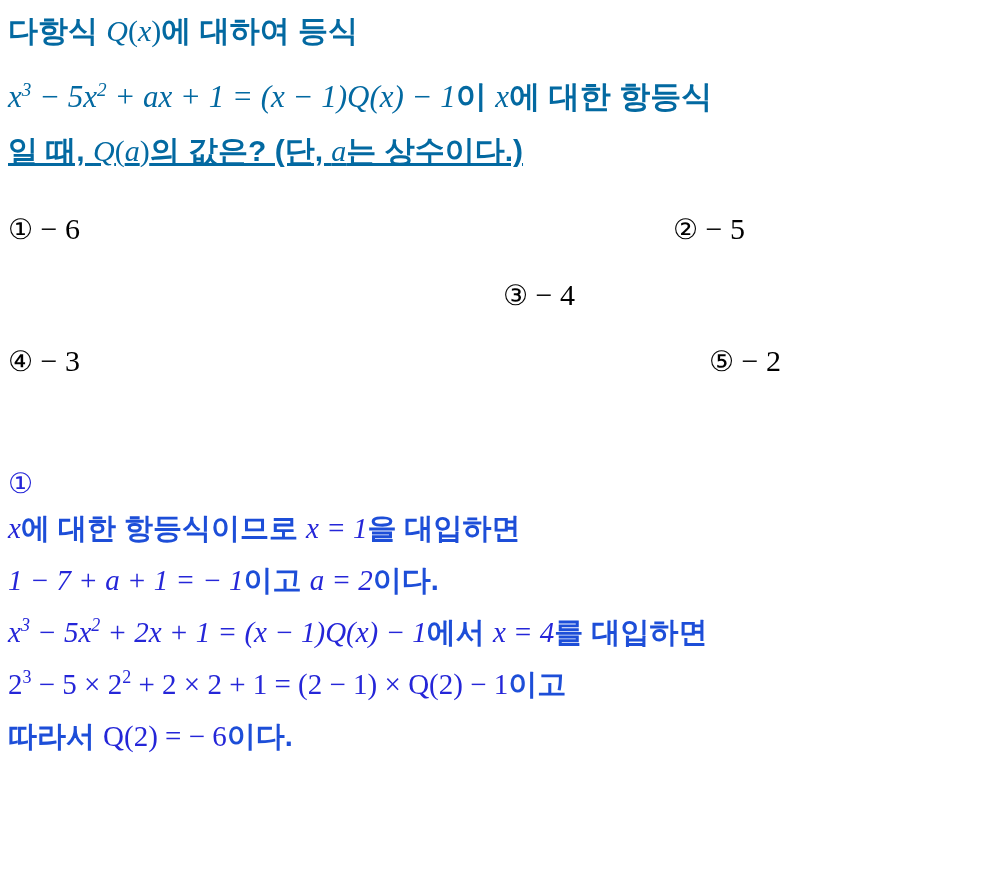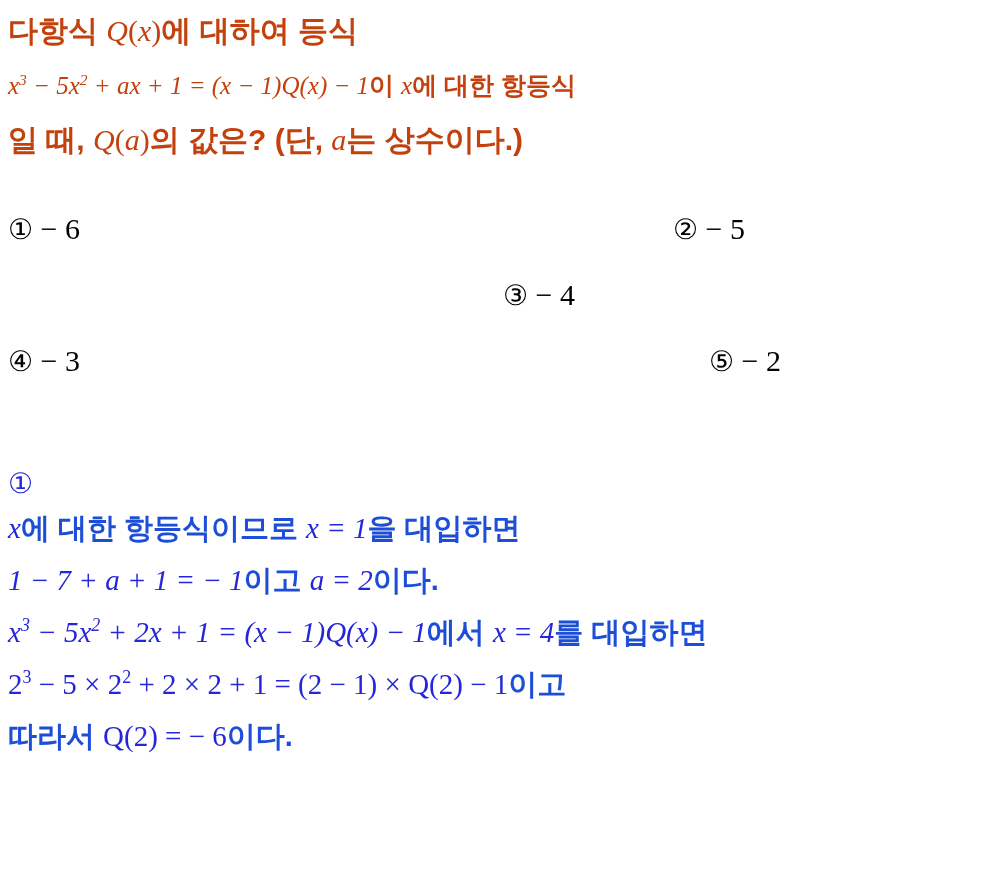--- a/index.html
+++ b/index.html
@@ -41,25 +41,25 @@
   #question {
     position: absolute;
     left: 8px;
     top: 8px;
     width: 978px;
   }
   .q-line {
     font-size: 30px;
     line-height: 42px;
     white-space: nowrap;
-    color: #c2410c;
+    color: #0369a1;
   }
   .q-line.l1 { margin-top: 2px; }
-  .q-line.l2 { margin-top: 12px; font-size: 25px; }
-  .q-line.l3 { margin-top: 12px; }
+  .q-line.l2 { margin-top: 24px; font-size: 31px; }
+  .q-line.l3 { margin-top: 12px; text-decoration: underline; }
 
   
   #choices {
     position: absolute;
     left: 8px;
     top: 208px;
     width: 978px;
     height: 180px;
   }
   .choice {

